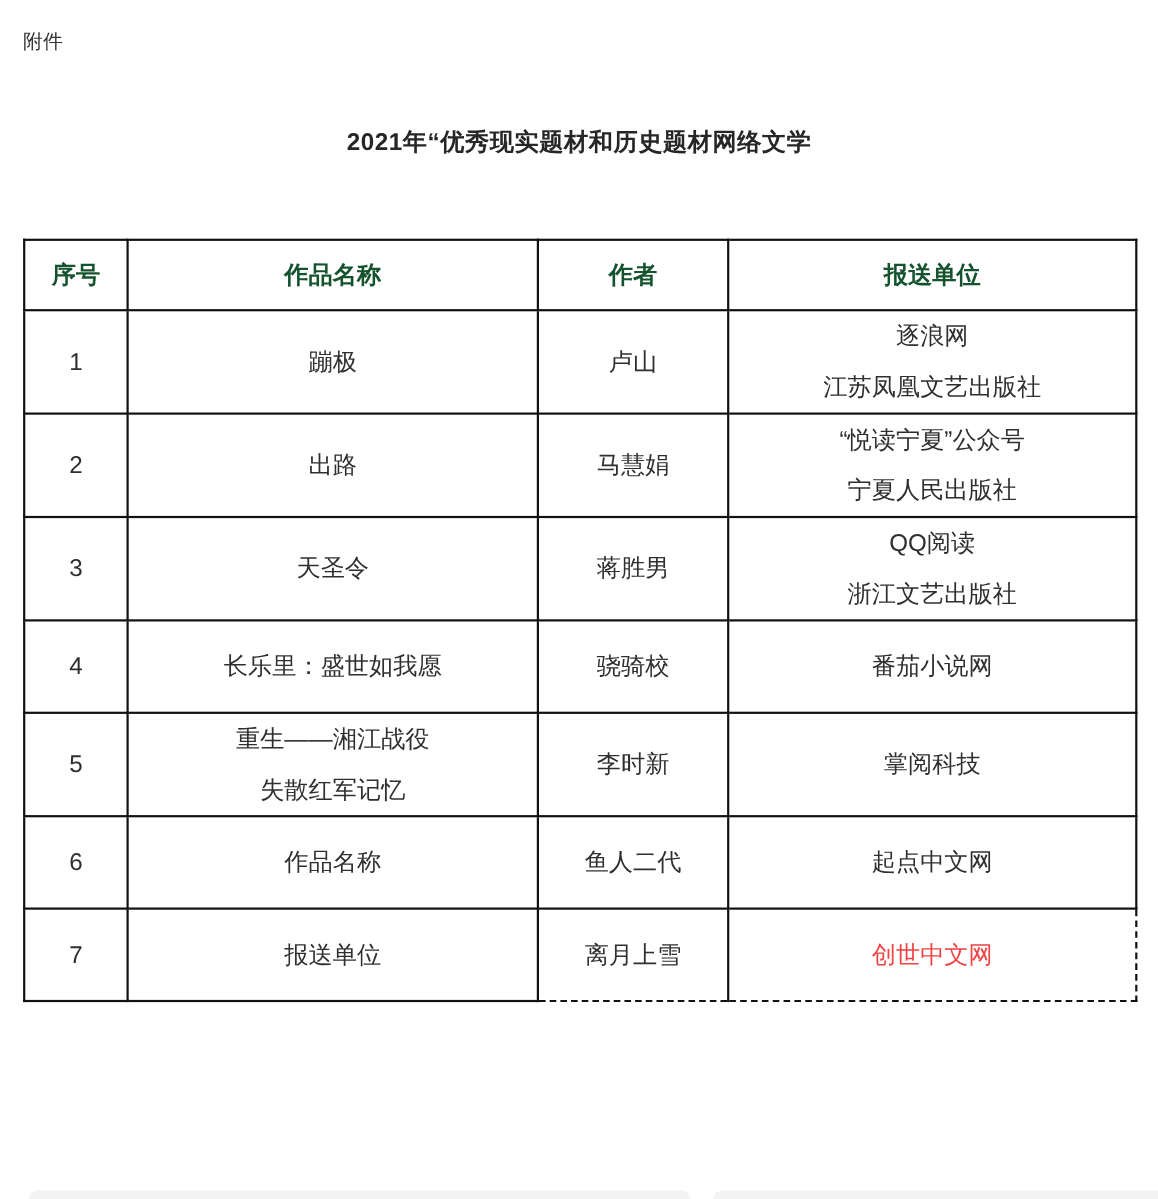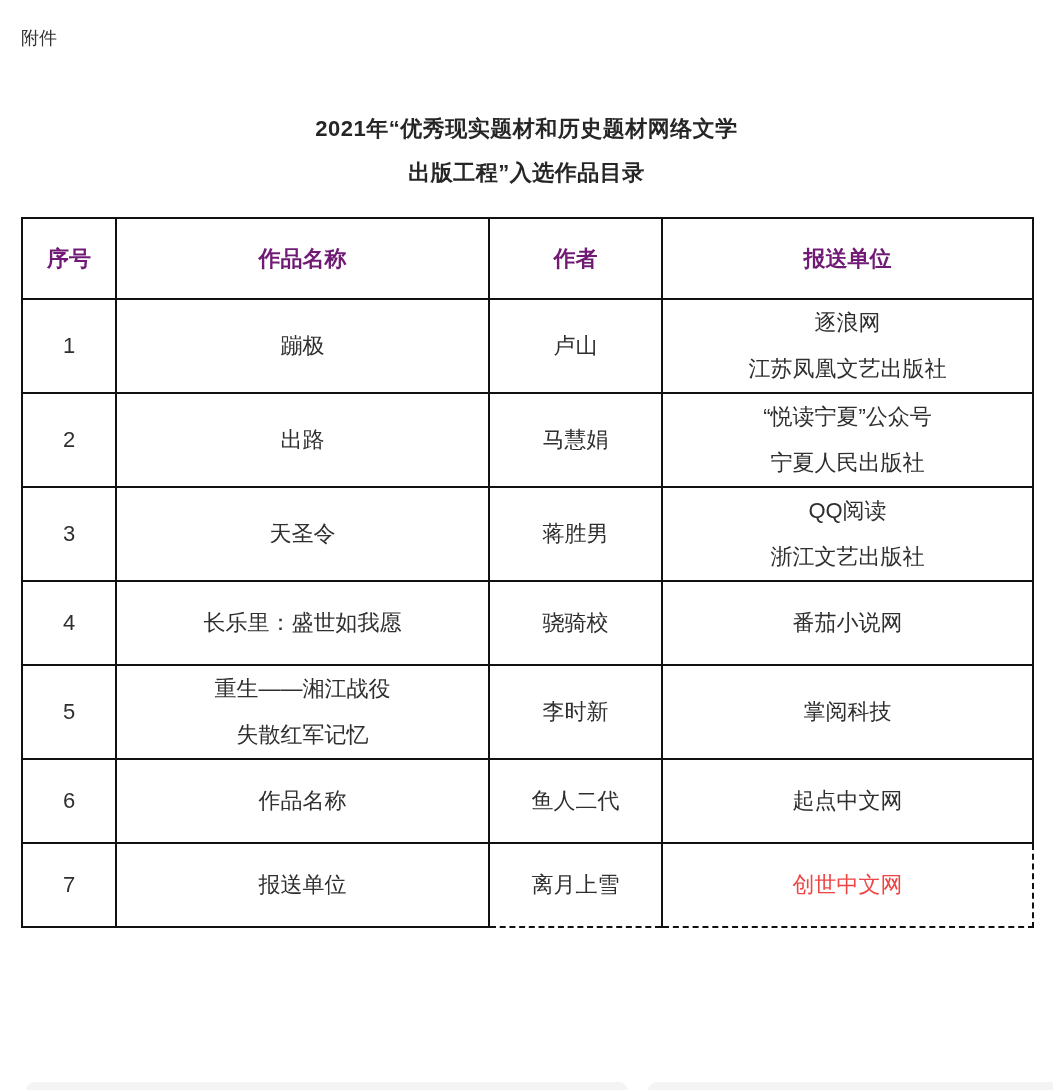--- a/index.html
+++ b/index.html
@@ -49,22 +49,22 @@
     text-align: center;
     vertical-align: middle;
     font-size: 22px;
     color: #2f2f2f;
     line-height: 46px;
     padding: 0 4px;
     overflow: hidden;
   }
   .works-table th {
     font-weight: bold;
-    color: #701a75;
-    height: 81px;
+    color: #14532d;
+    height: 64px;
   }
   .works-table td { height: 84px; font-weight: normal; }
   .cell-line { line-height: 46px; }
   
   tr.row-last td.cell-author { border-bottom-style: dashed; }
   tr.row-last td.cell-unit {
     border-left-style: dashed;
     border-bottom-style: dashed;
     border-right-style: dashed;
     color: #ef4444;
@@ -81,21 +81,20 @@
 </style>
 </head>
 <body>
 
 <div class="page">
 
   <div class="attachment-label">附件</div>
 
   <div class="doc-title">
     <div>2021年“优秀现实题材和历史题材网络文学</div>
-    <div>出版工程”入选作品目录</div>
   </div>
 
   <table class="works-table">
     <colgroup>
       <col class="c-no">
         <col class="c-work">
         <col class="c-author">
         <col class="c-unit">
     </colgroup>
     <thead>

